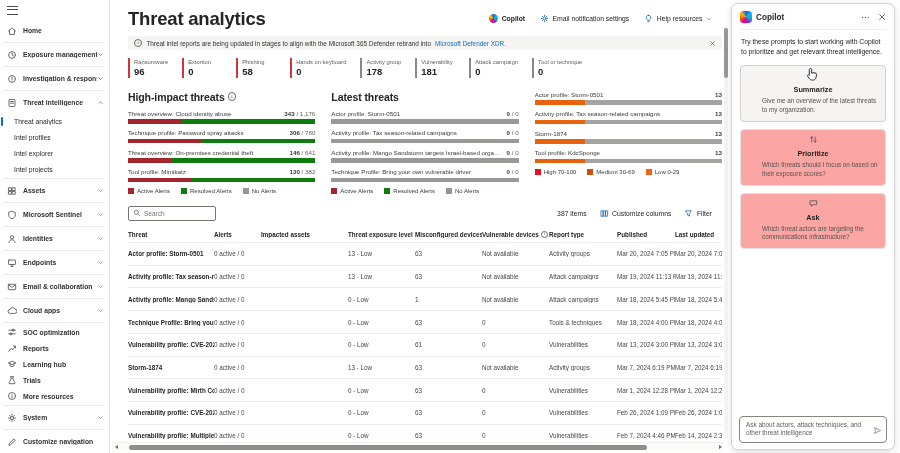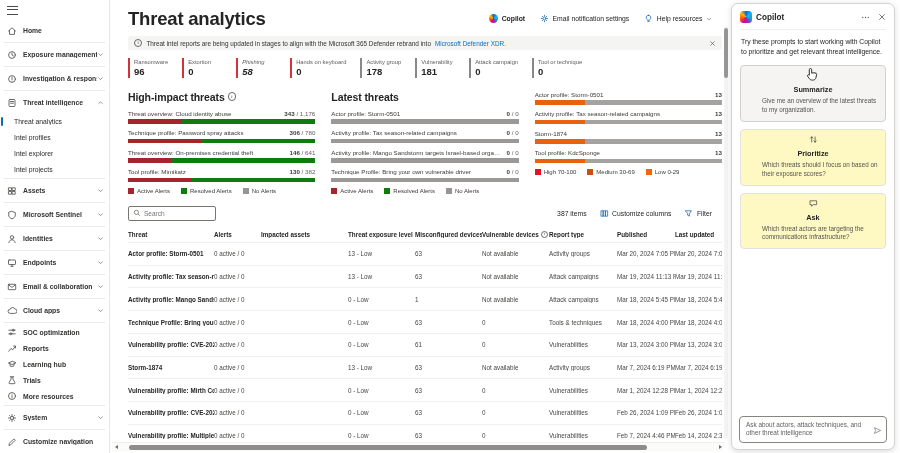--- a/index.html
+++ b/index.html
@@ -91,21 +91,21 @@
   
   .cpwrap{width:172px;flex:none;position:relative;}
   .cppanel{position:absolute;top:3px;left:3px;right:5px;bottom:3px;border:1px solid #d5d3d1;border-radius:7px;
     box-shadow:0 1.5px 6px rgba(0,0,0,.13);background:#fff;padding:7px 8px;box-sizing:border-box;overflow:hidden;}
   .cphead{display:flex;align-items:center;gap:4px;padding-bottom:6px;border-bottom:1px solid #f0efed;}
   .cphead .cplogo{width:12px;height:12px;border-radius:3.5px;}
   .cptitle{font-size:8.2px;font-weight:700;}
   .cpacts{margin-left:auto;display:flex;gap:8px;align-items:center;}
   .cpacts svg{stroke:#55534f;fill:none;stroke-width:1;stroke-linecap:round;cursor:pointer;}
   .cpintro{font-size:6.8px;line-height:1.5;margin:7px 1px 8px;color:#242424;}
-  .prompt{border:1px solid #e3e1df;border-radius:4px;padding:5px 7px 6px;margin-bottom:7px;cursor:pointer;background:#fef9c3;}
+  .prompt{border:1px solid #e3e1df;border-radius:4px;padding:5px 7px 6px;margin-bottom:7px;cursor:pointer;background:#fca5a5;}
   .prompt.hl{background:#f5f4f2;border-color:#d2d0ce;}
   .ptitle{display:flex;gap:5px;align-items:center;font-size:7.3px;font-weight:700;flex-direction:column;}
   .ptitle svg{stroke:#55534f;fill:none;stroke-width:.9;stroke-linecap:round;stroke-linejoin:round;flex:none;}
   .pdesc{font-size:6.3px;color:#55524f;margin:3px 0 0 14px;line-height:1.4;}
   .cpinput{position:absolute;left:7px;right:7px;bottom:6px;border:1px solid #87857f;border-radius:4px;
     padding:4px 16px 4px 6px;font-size:6.4px;color:#605e5c;line-height:1.35;background:#fff;box-sizing:border-box;cursor:text;}
   .send{position:absolute;right:4px;bottom:7px;display:flex;cursor:pointer;}
   .send svg{stroke:#87857f;fill:none;stroke-width:.9;stroke-linejoin:round;}
   .cursor{position:absolute;left:74px;top:63px;pointer-events:none;}
 </style>
@@ -399,21 +399,21 @@
 
     <div class="cards">
       <div class="card" style="border-left-color: rgb(209, 52, 56);">
         <div class="clabel">Ransomware</div>
         <div class="cval">96</div>
       </div>
       <div class="card" style="border-left-color: rgb(209, 52, 56);">
         <div class="clabel">Extortion</div>
         <div class="cval">0</div>
       </div>
-      <div class="card" style="border-left-color: rgb(209, 52, 56); font-style: italic;">
+      <div class="card" style="border-left-color: rgb(209, 52, 56);">
         <div class="clabel">Phishing</div>
         <div class="cval">58</div>
       </div>
       <div class="card" style="border-left-color: rgb(209, 52, 56);">
         <div class="clabel">Hands on keyboard</div>
         <div class="cval">0</div>
       </div>
       <div class="card" style="border-left-color: rgb(138, 136, 134);">
         <div class="clabel">Activity group</div>
         <div class="cval">178</div>

